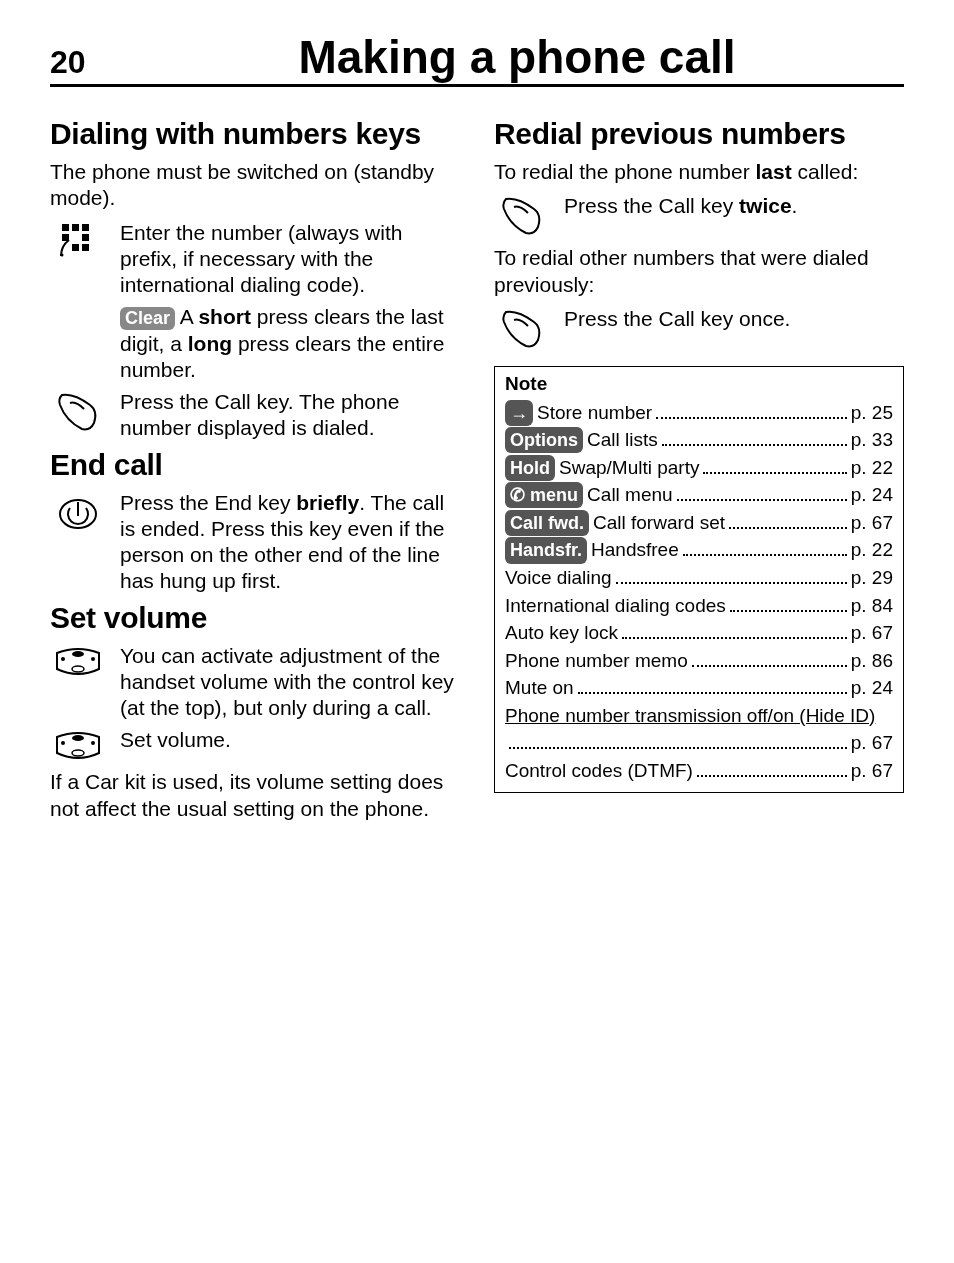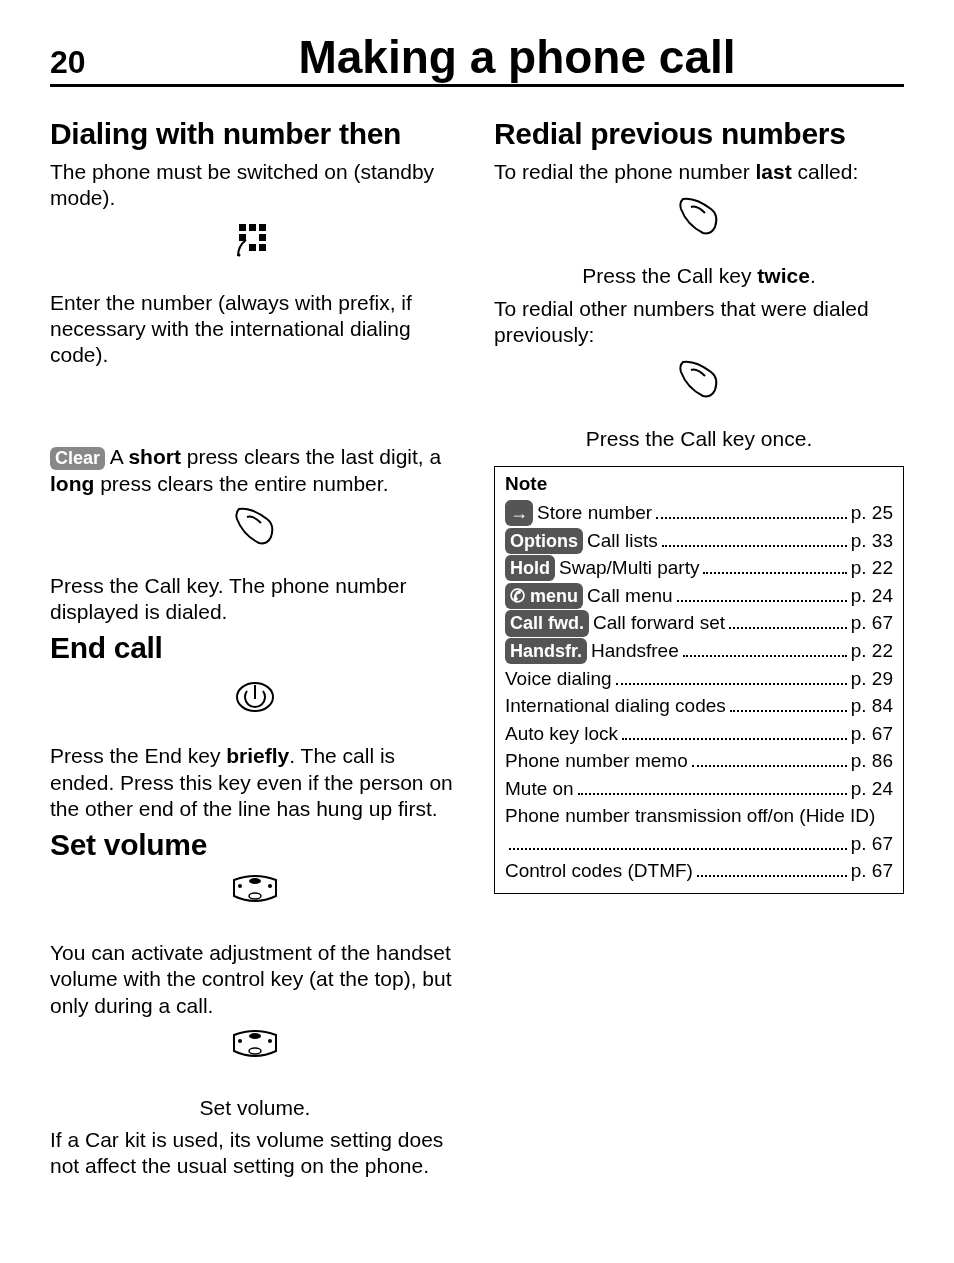--- a/index.html
+++ b/index.html
@@ -5,21 +5,21 @@
   * { box-sizing: border-box; margin: 0; padding: 0; }
   html, body { width: 954px; background: #fff; font-family: Arial, Helvetica, sans-serif; color: #000; }
   .page { padding: 30px 50px 40px 50px; width: 954px; }
   .header { display: flex; align-items: baseline; gap: 20px; border-bottom: 3px solid #000; padding-bottom: 0; margin-bottom: 24px; }
   .page-num { font-size: 32px; font-weight: 700; width: 60px; }
   .page-title { font-size: 46px; font-weight: 700; flex: 1; text-align: center; }
   .cols { display: flex; gap: 34px; }
   .col { flex: 1; min-width: 0; }
   h2 { font-size: 30px; font-weight: 700; margin-top: 6px; margin-bottom: 8px; letter-spacing: -0.3px; }
   p.intro { font-size: 21px; line-height: 1.25; margin-bottom: 8px; }
-  .row { display: flex; gap: 14px; margin-bottom: 6px; align-items: center; flex-direction: column; }
+  .row { display: flex; gap: 14px; margin-bottom: 6px; align-items: flex-start; }
   .icon-slot { width: 56px; flex: 0 0 56px; display: flex; justify-content: center; padding-top: 2px; }
   .row-text { font-size: 21px; line-height: 1.25; flex: 1; }
   .badge { background: #888; color: #fff; font-weight: 700; padding: 0 5px; border-radius: 6px; display: inline-block; font-size: 18px; }
   .badge-dark { background: #555; }
   .strong { font-weight: 700; }
   .note-box { border: 1px solid #000; margin-top: 14px; padding: 6px 10px 8px 10px; }
   .note-title { font-weight: 700; font-size: 19px; margin-bottom: 4px; }
   .note-line { display: flex; align-items: baseline; font-size: 19px; line-height: 1.45; white-space: nowrap; }
   .note-label { white-space: nowrap; }
   .dots { flex: 1; border-bottom: 2px dotted #000; margin: 0 4px 4px 4px; min-width: 8px; }
@@ -33,21 +33,21 @@
 
   <div class="header">
     <div class="page-num">20</div>
     <div class="page-title">Making a phone call</div>
   </div>
 
   <div class="cols">
 
     <div class="col">
 
-      <h2>Dialing with number then</h2>
+      <h2>Dialing with numbers keys</h2>
       <p class="intro">The phone must be switched on (standby mode).</p>
 
       <div class="row">
         <div class="icon-slot">
           <svg width="36" height="36" viewBox="0 0 36 36">
             <g fill="#000">
               <rect x="2" y="2" width="7" height="7"></rect>
                 <rect x="12" y="2" width="7" height="7"></rect>
                 <rect x="22" y="2" width="7" height="7"></rect>
               <rect x="2" y="12" width="7" height="7"></rect>
@@ -212,21 +212,21 @@
               <span class="note-label">Phone number memo</span>
               <span class="dots"></span>
               <span class="note-page">p. 86</span>
             </div>
             <div class="note-line">
               <span class="note-label">Mute on</span>
               <span class="dots"></span>
               <span class="note-page">p. 24</span>
             </div>
             <div class="note-line" style="flex-wrap: wrap;">
-              <span class="note-label" style="white-space: normal; width: 100%;">Phone number transmission off/on (Hide ID)</span>
+              <span class="note-label" style="white-space: normal; width: 100%; text-decoration: underline;">Phone number transmission off/on (Hide ID)</span>
               <div style="display: flex; width: 100%; align-items: baseline;">
                 <span class="dots"></span>
                 <span class="note-page">p. 67</span>
               </div>
             </div>
             <div class="note-line">
               <span class="note-label">Control codes (DTMF)</span>
               <span class="dots"></span>
               <span class="note-page">p. 67</span>
             </div>

